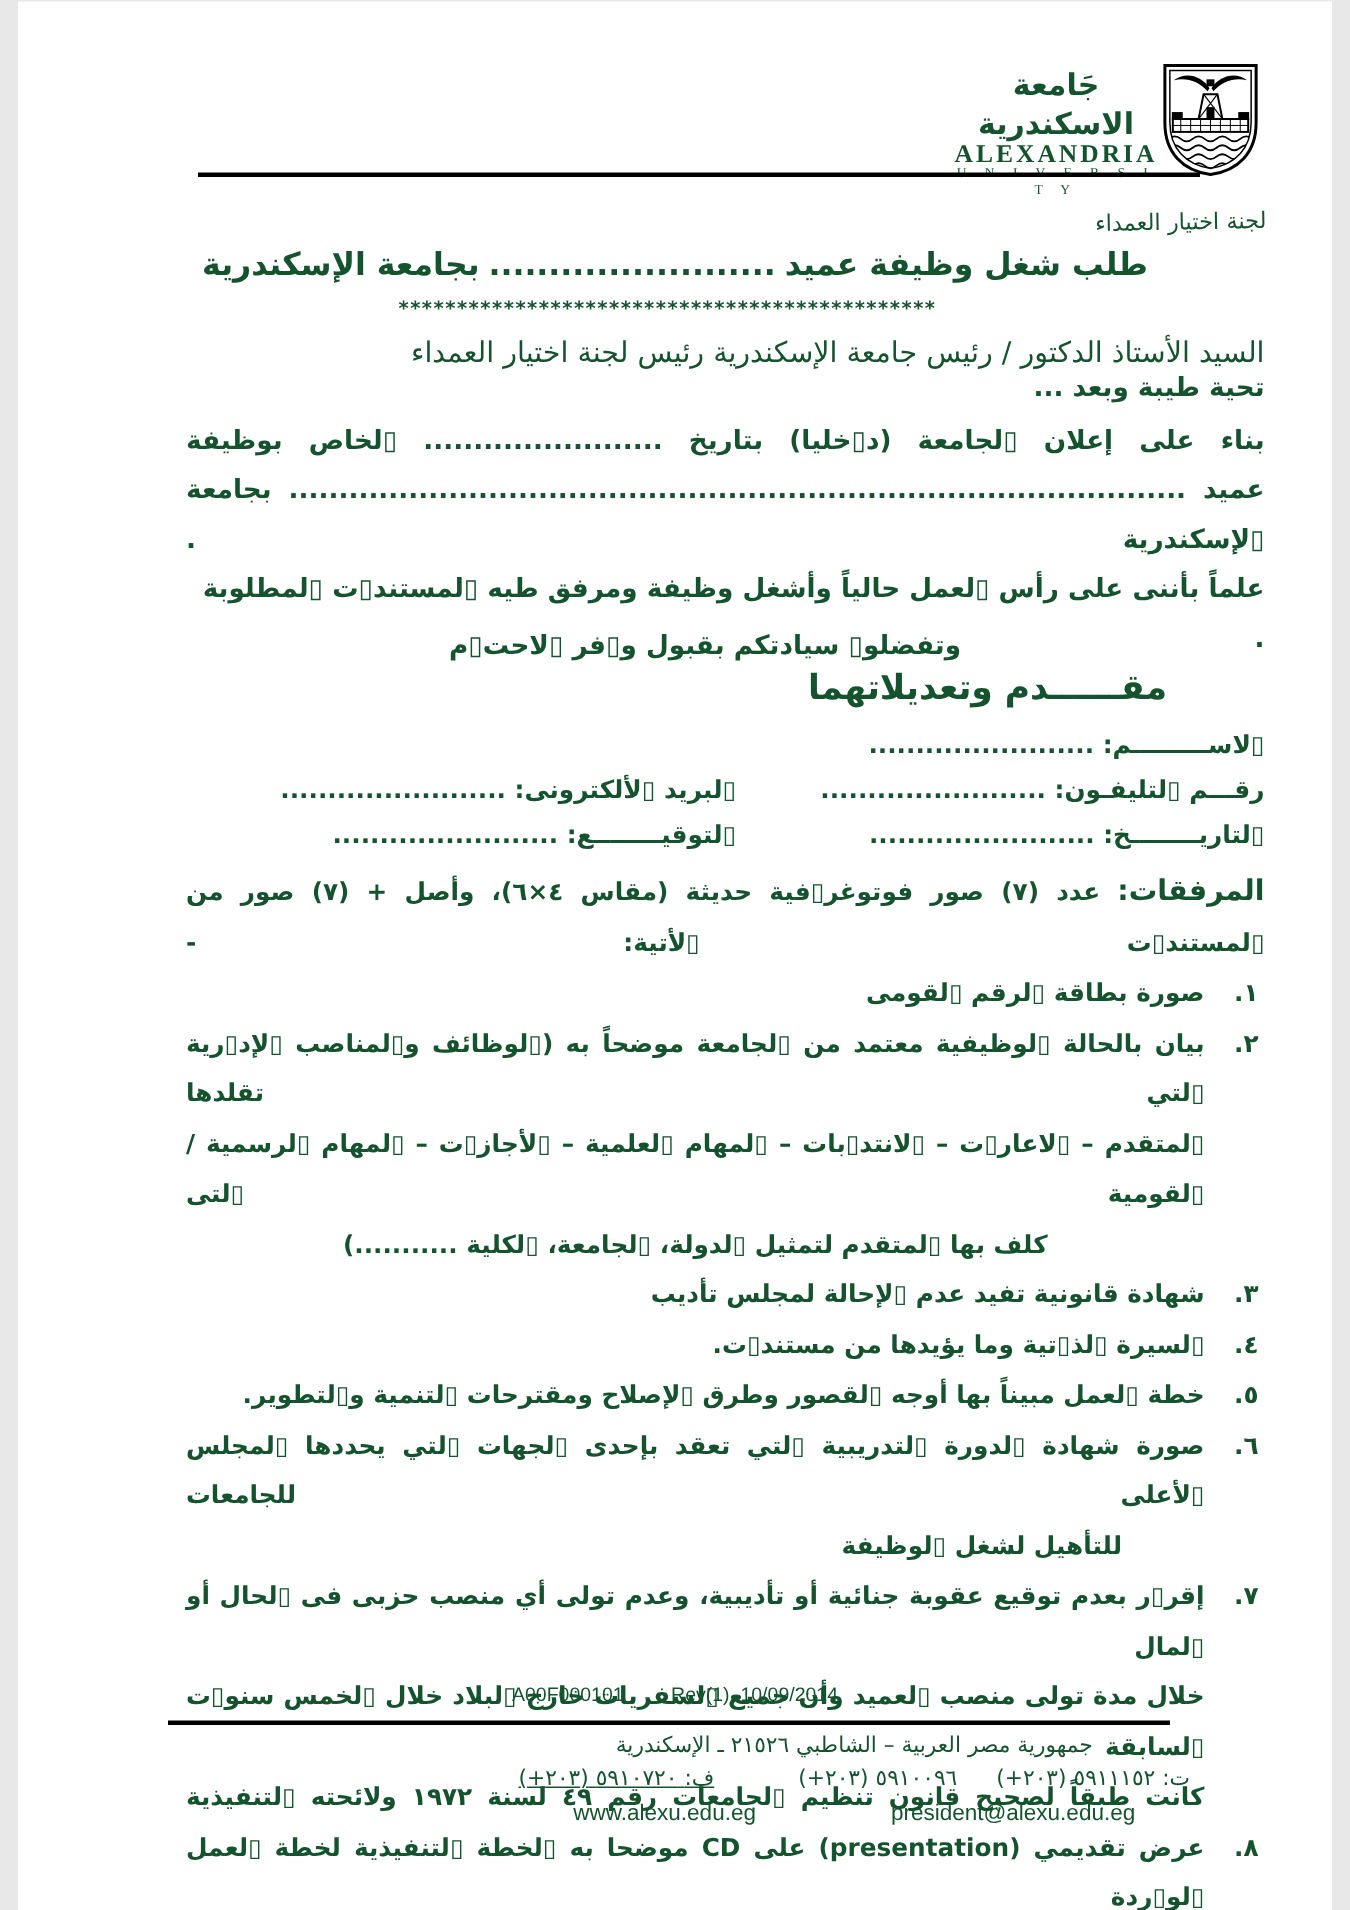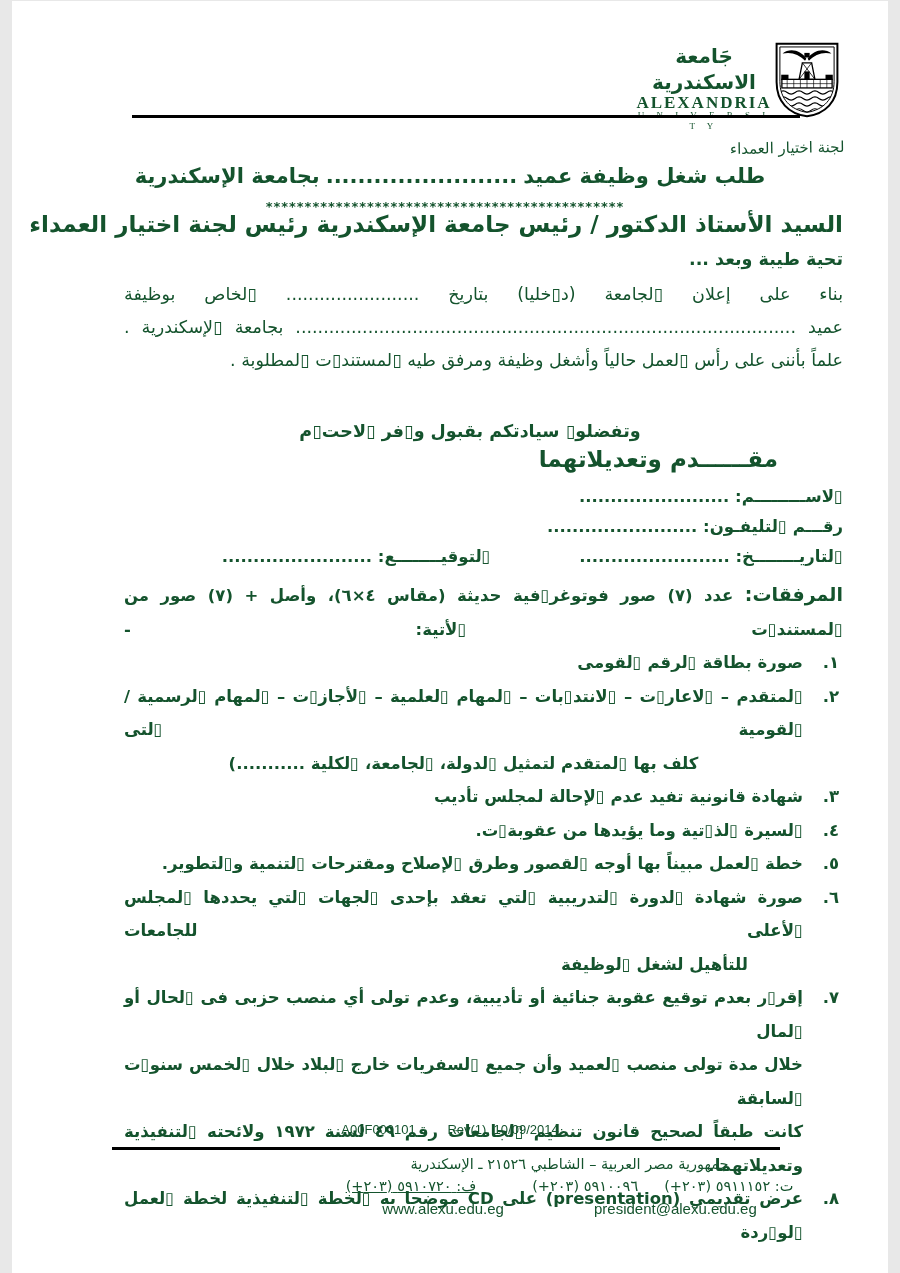--- a/index.html
+++ b/index.html
@@ -10,24 +10,24 @@
   .logo-ar{font-size:20px;font-weight:bold;letter-spacing:0;line-height:26px;}
   .logo-en{font-family:"Liberation Serif",serif;font-weight:bold;font-size:17px;letter-spacing:2px;direction:ltr;line-height:15px;}
   .logo-en2{font-family:"Liberation Serif",serif;font-size:9px;letter-spacing:5px;direction:ltr;line-height:11px;}
   .shield{position:absolute;top:40px;left:756px;width:78px;height:78px;}
   .hrule{position:absolute;top:114px;left:120px;width:668px;height:3px;background:#000;}
   .committee{position:absolute;top:138px;right:44px;font-size:15px;font-weight:normal;transform:rotate(-1deg);}
   
   .title-row{position:absolute;top:163px;left:60px;right:60px;display:flex;justify-content:center;
              align-items:baseline;gap:6px;font-weight:bold;font-size:21px;}
   .stars{position:absolute;top:198px;left:0;right:10px;text-align:center;font-size:13px;letter-spacing:1px;font-weight:bold;}
-  .addressee{position:absolute;top:210px;right:45px;font-size:23px;font-weight:bold;}
+  .addressee{position:absolute;top:223px;right:45px;font-size:19px;font-weight:normal;}
   .greeting{position:absolute;top:248px;right:45px;font-size:17.5px;font-weight:bold;}
   
-  .body-par{position:absolute;top:277px;right:45px;left:112px;font-size:17.5px;font-weight:normal;line-height:33px;}
+  .body-par{position:absolute;top:277px;right:45px;left:112px;font-size:17.5px;font-weight:bold;line-height:33px;}
   .ln-j{text-align:justify;text-align-last:justify;}
   .ln-r{text-align:right;}
   .ln-c{text-align:center;}
   .ln-ri{text-align:right;padding-right:55px;}
   .closing{position:absolute;top:420px;left:0;right:-40px;text-align:center;font-size:17.5px;font-weight:bold;}
   .muqaddim{position:absolute;top:445px;right:110px;font-size:23px;font-weight:bold;}
   
   .form-grid{position:absolute;top:486px;right:45px;left:112px;font-size:16.5px;font-weight:bold;}
   .form-row{display:flex;height:30px;align-items:baseline;}
   .cell-r{width:49%;}
@@ -117,20 +117,24 @@
       <div class="cell-r">
         <span>▯لاســـــــــم:</span>
         <span>........................</span>
       </div>
     </div>
     <div class="form-row">
       <div class="cell-r">
         <span>رقـــم ▯لتليفـون:</span>
         <span>........................</span>
       </div>
+      <div class="cell-l">
+        <span>▯لبريد ▯لألكترونى:</span>
+        <span>........................</span>
+      </div>
     </div>
     <div class="form-row">
       <div class="cell-r">
         <span>▯لتاريــــــــخ:</span>
         <span>........................</span>
       </div>
       <div class="cell-l">
         <span>▯لتوقيــــــــع:</span>
         <span>........................</span>
       </div>
@@ -143,51 +147,51 @@
       <span>عدد (٧) صور فوتوغر▯فية حديثة (مقاس ٤×٦)، وأصل + (٧) صور من ▯لمستند▯ت ▯لأتية: -</span>
     </div>
 
     <div class="att-item">
       <span class="att-num">١.</span>
       <div class="ln-r">صورة بطاقة ▯لرقم ▯لقومى</div>
     </div>
 
     <div class="att-item">
       <span class="att-num">٢.</span>
+      <div class="ln-j">بيان بالحالة ▯لوظيفية معتمد من ▯لجامعة موضحاً به (▯لوظائف و▯لمناصب ▯لإد▯رية ▯لتي تقلدها</div>
       <div class="ln-j">▯لمتقدم – ▯لاعار▯ت – ▯لانتد▯بات – ▯لمهام ▯لعلمية – ▯لأجاز▯ت – ▯لمهام ▯لرسمية /▯لقومية ▯لتى</div>
       <div class="ln-c">كلف بها ▯لمتقدم لتمثيل ▯لدولة، ▯لجامعة، ▯لكلية ...........)</div>
     </div>
 
     <div class="att-item">
       <span class="att-num">٣.</span>
       <div class="ln-r">شهادة قانونية تفيد عدم ▯لإحالة لمجلس تأديب</div>
     </div>
 
     <div class="att-item">
       <span class="att-num">٤.</span>
-      <div class="ln-r">▯لسيرة ▯لذ▯تية وما يؤيدها من عقوبة▯ت.</div>
+      <div class="ln-r">▯لسيرة ▯لذ▯تية وما يؤيدها من مستند▯ت.</div>
     </div>
 
     <div class="att-item">
       <span class="att-num">٥.</span>
       <div class="ln-r">خطة ▯لعمل مبيناً بها أوجه ▯لقصور وطرق ▯لإصلاح ومقترحات ▯لتنمية و▯لتطوير.</div>
     </div>
 
     <div class="att-item">
       <span class="att-num">٦.</span>
       <div class="ln-j">صورة شهادة ▯لدورة ▯لتدريبية ▯لتي تعقد بإحدى ▯لجهات ▯لتي يحددها ▯لمجلس ▯لأعلى للجامعات</div>
       <div class="ln-ri">للتأهيل لشغل ▯لوظيفة</div>
     </div>
 
     <div class="att-item">
       <span class="att-num">٧.</span>
       <div class="ln-j">إقر▯ر بعدم توقيع عقوبة جنائية أو تأديبية، وعدم تولى أي منصب حزبى فى ▯لحال أو ▯لمال</div>
       <div class="ln-j">خلال مدة تولى منصب ▯لعميد وأن جميع ▯لسفريات خارج ▯لبلاد خلال ▯لخمس سنو▯ت ▯لسابقة</div>
       <div class="ln-j">كانت طبقاً لصحيح قانون تنظيم ▯لجامعات رقم ٤٩ لسنة ١٩٧٢ ولائحته ▯لتنفيذية</div>
-      <div class="ln-r">وتعديلاتهما.</div>
     </div>
 
     <div class="att-item">
       <span class="att-num">٨.</span>
       <div class="ln-j">عرض تقديمي (presentation) على CD موضحا به ▯لخطة ▯لتنفيذية لخطة ▯لعمل ▯لو▯ردة</div>
 
     </div>
   </div>
 
   <div class="f-code">

